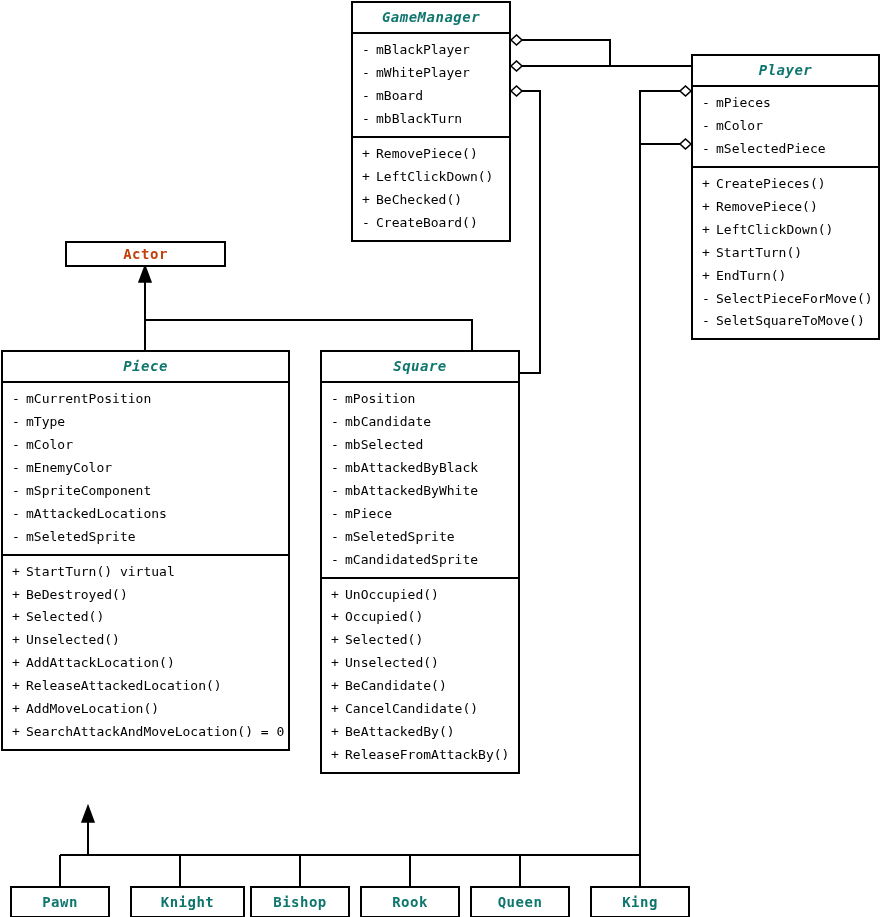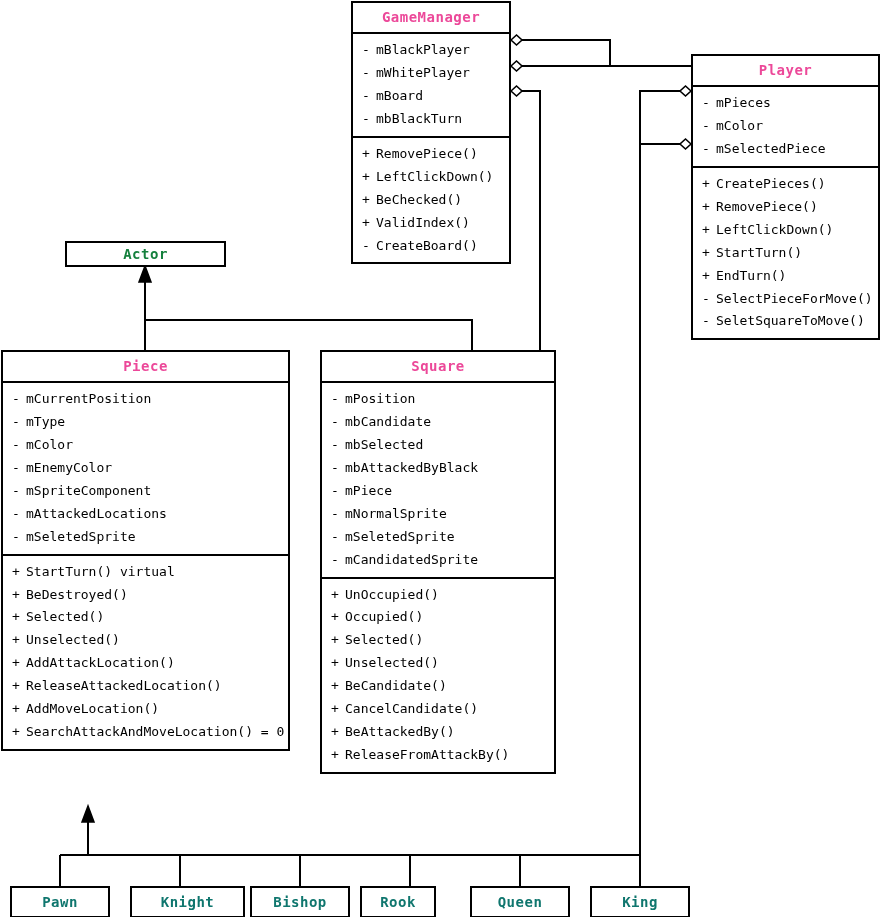--- a/index.html
+++ b/index.html
@@ -31,22 +31,23 @@
     border: 2px solid #000000;
     background: #ffffff;
     z-index: 5;
   }
   .uml-title {
     font-family: "DejaVu Sans Mono", "Liberation Mono", monospace;
     font-weight: bold;
     font-size: 14px;
     text-align: center;
     padding: 6px 4px 7px 4px;
-    color: #ec4899;
+    color: #0f766e;
     letter-spacing: 0.5px;
+    font-style: italic;
   }
   .uml-sep {
     border-top: 2px solid #000000;
     height: 0;
     font-size: 0;
     line-height: 0;
   }
   .uml-compartment {
     padding: 5px 0 5px 0;
   }
@@ -79,21 +80,21 @@
   }
   .simple-class {
     position: absolute;
     box-sizing: border-box;
     border: 2px solid #000000;
     background: #ffffff;
     text-align: center;
     font-weight: bold;
     font-size: 14px;
     font-family: "DejaVu Sans Mono", "Liberation Mono", monospace;
-    color: #15803d;
+    color: #c2410c;
     z-index: 5;
     letter-spacing: 0.5px;
   }
 </style>
 </head>
 <body>
 
 <div id="diagram">
 
   <svg id="edges" viewBox="0 0 881 917" xmlns="http://www.w3.org/2000/svg">
@@ -139,21 +140,20 @@
       <div class="uml-row"><span class="uml-vis">-</span><span>mBlackPlayer</span></div>
       <div class="uml-row"><span class="uml-vis">-</span><span>mWhitePlayer</span></div>
       <div class="uml-row"><span class="uml-vis">-</span><span>mBoard</span></div>
       <div class="uml-row"><span class="uml-vis">-</span><span>mbBlackTurn</span></div>
     </div>
     <div class="uml-sep"></div>
     <div class="uml-compartment">
       <div class="uml-row"><span class="uml-vis">+</span><span>RemovePiece()</span></div>
       <div class="uml-row"><span class="uml-vis">+</span><span>LeftClickDown()</span></div>
       <div class="uml-row"><span class="uml-vis">+</span><span>BeChecked()</span></div>
-      <div class="uml-row"><span class="uml-vis">+</span><span>ValidIndex()</span></div>
       <div class="uml-row"><span class="uml-vis">-</span><span>CreateBoard()</span></div>
     </div>
   </div>
 
   <div class="uml-class" id="cls-player" style="left:691px; top:54px; width:189px;">
     <div class="uml-title">Player</div>
     <div class="uml-sep"></div>
     <div class="uml-compartment">
       <div class="uml-row"><span class="uml-vis">-</span><span>mPieces</span></div>
       <div class="uml-row"><span class="uml-vis">-</span><span>mColor</span></div>
@@ -193,30 +193,30 @@
       <div class="uml-row"><span class="uml-vis">+</span><span>BeDestroyed()</span></div>
       <div class="uml-row"><span class="uml-vis">+</span><span>Selected()</span></div>
       <div class="uml-row"><span class="uml-vis">+</span><span>Unselected()</span></div>
       <div class="uml-row"><span class="uml-vis">+</span><span>AddAttackLocation()</span></div>
       <div class="uml-row"><span class="uml-vis">+</span><span>ReleaseAttackedLocation()</span></div>
       <div class="uml-row"><span class="uml-vis">+</span><span>AddMoveLocation()</span></div>
       <div class="uml-row"><span class="uml-vis">+</span><span>SearchAttackAndMoveLocation() = 0</span></div>
     </div>
   </div>
 
-  <div class="uml-class" id="cls-square" style="left:320px; top:350px; width:236px;">
+  <div class="uml-class" id="cls-square" style="left:320px; top:350px; width:200px;">
     <div class="uml-title">Square</div>
     <div class="uml-sep"></div>
     <div class="uml-compartment">
       <div class="uml-row"><span class="uml-vis">-</span><span>mPosition</span></div>
       <div class="uml-row"><span class="uml-vis">-</span><span>mbCandidate</span></div>
       <div class="uml-row"><span class="uml-vis">-</span><span>mbSelected</span></div>
       <div class="uml-row"><span class="uml-vis">-</span><span>mbAttackedByBlack</span></div>
+      <div class="uml-row"><span class="uml-vis">-</span><span>mbAttackedByWhite</span></div>
       <div class="uml-row"><span class="uml-vis">-</span><span>mPiece</span></div>
-      <div class="uml-row"><span class="uml-vis">-</span><span>mNormalSprite</span></div>
       <div class="uml-row"><span class="uml-vis">-</span><span>mSeletedSprite</span></div>
       <div class="uml-row"><span class="uml-vis">-</span><span>mCandidatedSprite</span></div>
     </div>
     <div class="uml-sep"></div>
     <div class="uml-compartment">
       <div class="uml-row"><span class="uml-vis">+</span><span>UnOccupied()</span></div>
       <div class="uml-row"><span class="uml-vis">+</span><span>Occupied()</span></div>
       <div class="uml-row"><span class="uml-vis">+</span><span>Selected()</span></div>
       <div class="uml-row"><span class="uml-vis">+</span><span>Unselected()</span></div>
       <div class="uml-row"><span class="uml-vis">+</span><span>BeCandidate()</span></div>
@@ -228,21 +228,21 @@
 
   <div class="leaf-class" style="left:10px; top:886px; width:100px;">
     <span>Pawn</span>
   </div>
   <div class="leaf-class" style="left:130px; top:886px; width:115px;">
     <span>Knight</span>
   </div>
   <div class="leaf-class" style="left:250px; top:886px; width:100px;">
     <span>Bishop</span>
   </div>
-  <div class="leaf-class" style="left:360px; top:886px; width:76px;">
+  <div class="leaf-class" style="left:360px; top:886px; width:100px;">
     <span>Rook</span>
   </div>
   <div class="leaf-class" style="left:470px; top:886px; width:100px;">
     <span>Queen</span>
   </div>
   <div class="leaf-class" style="left:590px; top:886px; width:100px;">
     <span>King</span>
   </div>
 
 </div>

